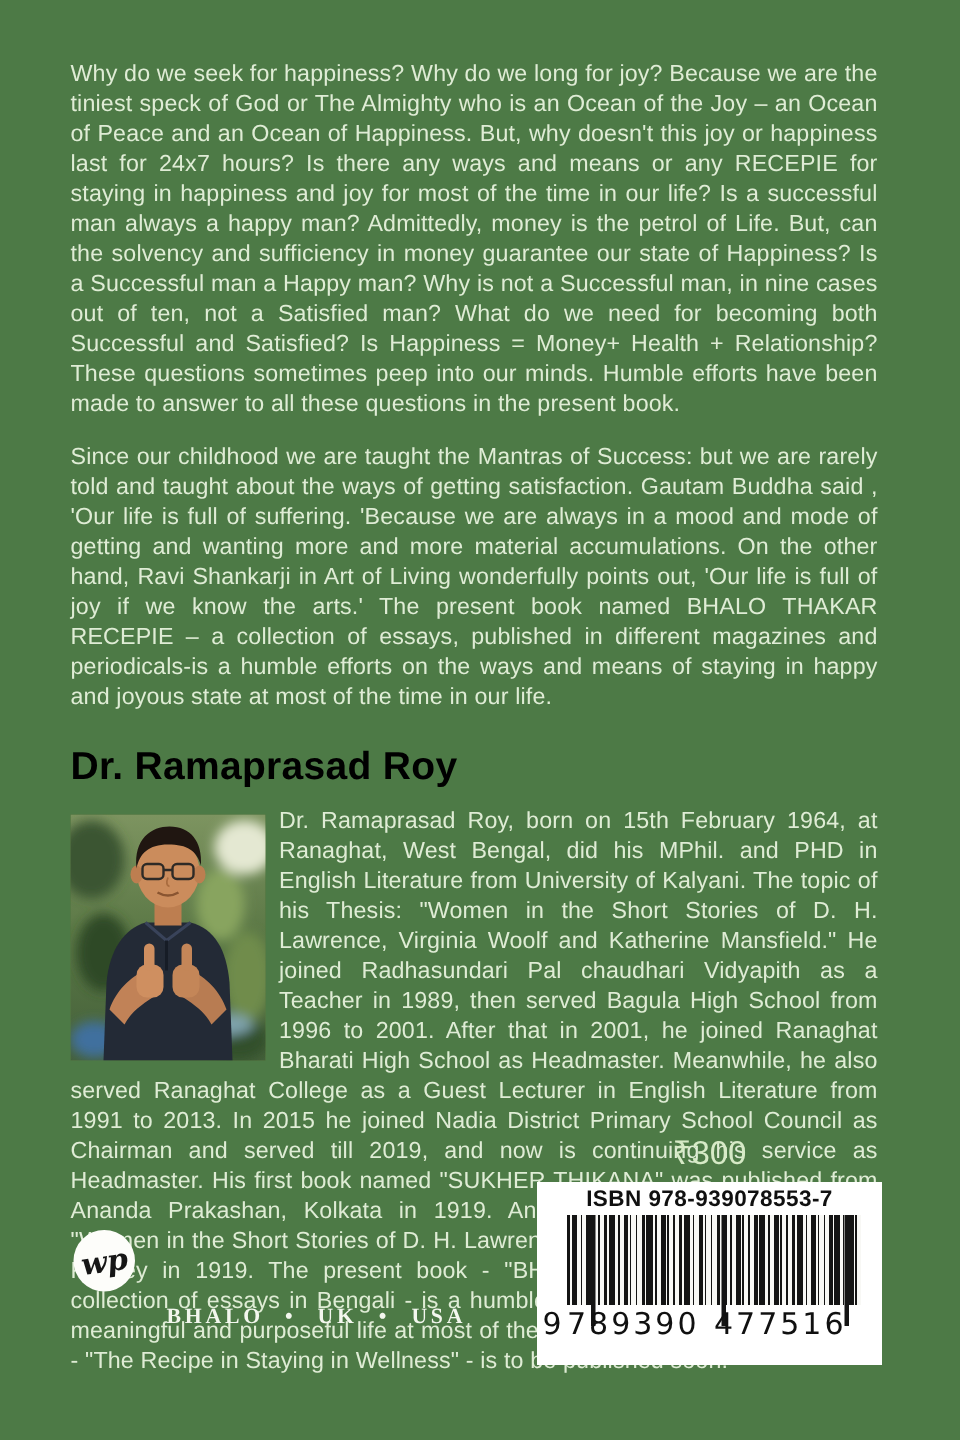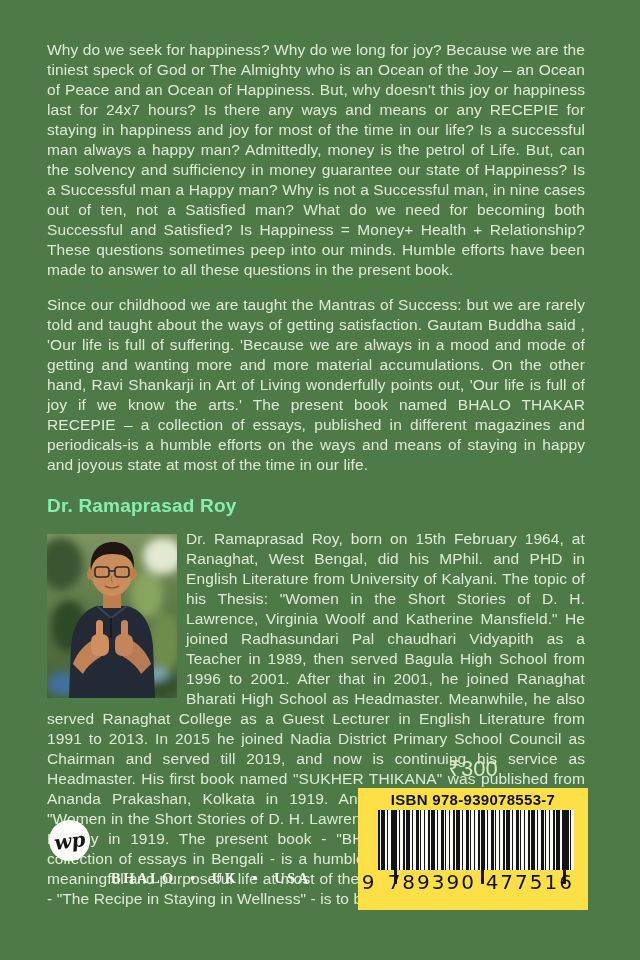--- a/index.html
+++ b/index.html
@@ -11,39 +11,39 @@
   }
   .page{position:absolute;inset:0;}
   .content{position:absolute;left:47px;top:40px;width:538px;}
   .synopsis{
     margin:0 0 15px 0;
     font-size:15.5px;line-height:20px;text-align:justify;
     color:#dfecd5;letter-spacing:.1px;
   }
   .author-heading{
     margin:20px 0 12px 0;
-    font-size:19px;font-weight:bold;color:#86efac;letter-spacing:.2px;
+    font-size:26px;font-weight:bold;color:#000000;letter-spacing:.2px;
   }
   .bio-wrap{color:#dfecd5;}
   .author-photo{
     float:left;width:130px;height:164px;margin:5px 9px 2px 0;
     background:#56753f;
   }
   .author-photo svg{display:block;width:130px;height:164px;}
   .bio-text{
     font-size:15.5px;line-height:20px;text-align:justify;
     color:#dfecd5;margin:0;letter-spacing:.1px;
   }
   .price{
     position:absolute;left:358px;top:752px;width:230px;
     text-align:center;font-size:22px;color:#d6eac6;
   }
   .barcode-box{
     position:absolute;left:358px;top:788px;width:230px;height:122px;
-    background:#fde047;box-sizing:border-box;padding-top:3px;
+    background:#ffffff;box-sizing:border-box;padding-top:3px;
   }
   .isbn-line{
     text-align:center;font-size:15px;font-weight:bold;color:#101010;
     letter-spacing:.3px;white-space:nowrap;
   }
   .bars{
     position:relative;margin:2px 14px 0 20px;height:60px;
     background:repeating-linear-gradient(90deg,
       #141414 0 2px, #f8f8f5 2px 3px,
       #141414 3px 7px, #f8f8f5 7px 9px,
@@ -53,21 +53,21 @@
       #141414 21px 22px, #f8f8f5 22px 25px);
   }
   .guard{position:absolute;top:0;width:3px;height:74px;background:#141414;}
   .guard.g1{left:16px;} .guard.g2{left:103px;} .guard.g3{right:8px;}
   .digits-row{
     position:relative;display:flex;align-items:flex-end;
     margin:0 14px 0 0;height:24px;
     font-size:20px;color:#101010;font-family:"DejaVu Sans", sans-serif;
   }
   .digits-row .d0{width:20px;text-align:center;}
-  .digits-row .dgrp{flex:1;text-align:right;letter-spacing:2px;}
+  .digits-row .dgrp{flex:1;text-align:left;letter-spacing:2px;}
   .publisher{position:absolute;left:49px;top:820px;width:290px;color:#fbfdf8;}
   .logo-row{display:flex;align-items:flex-start;}
   .wp-circle{
     width:41px;height:41px;border-radius:50%;background:#fdfdfa;
     display:flex;align-items:center;justify-content:center;flex:0 0 auto;
   }
   .wp-mono{
     font-family:"DejaVu Serif", serif;font-style:italic;font-weight:bold;
     font-size:20px;color:#161616;transform:rotate(-8deg);line-height:1;
   }

